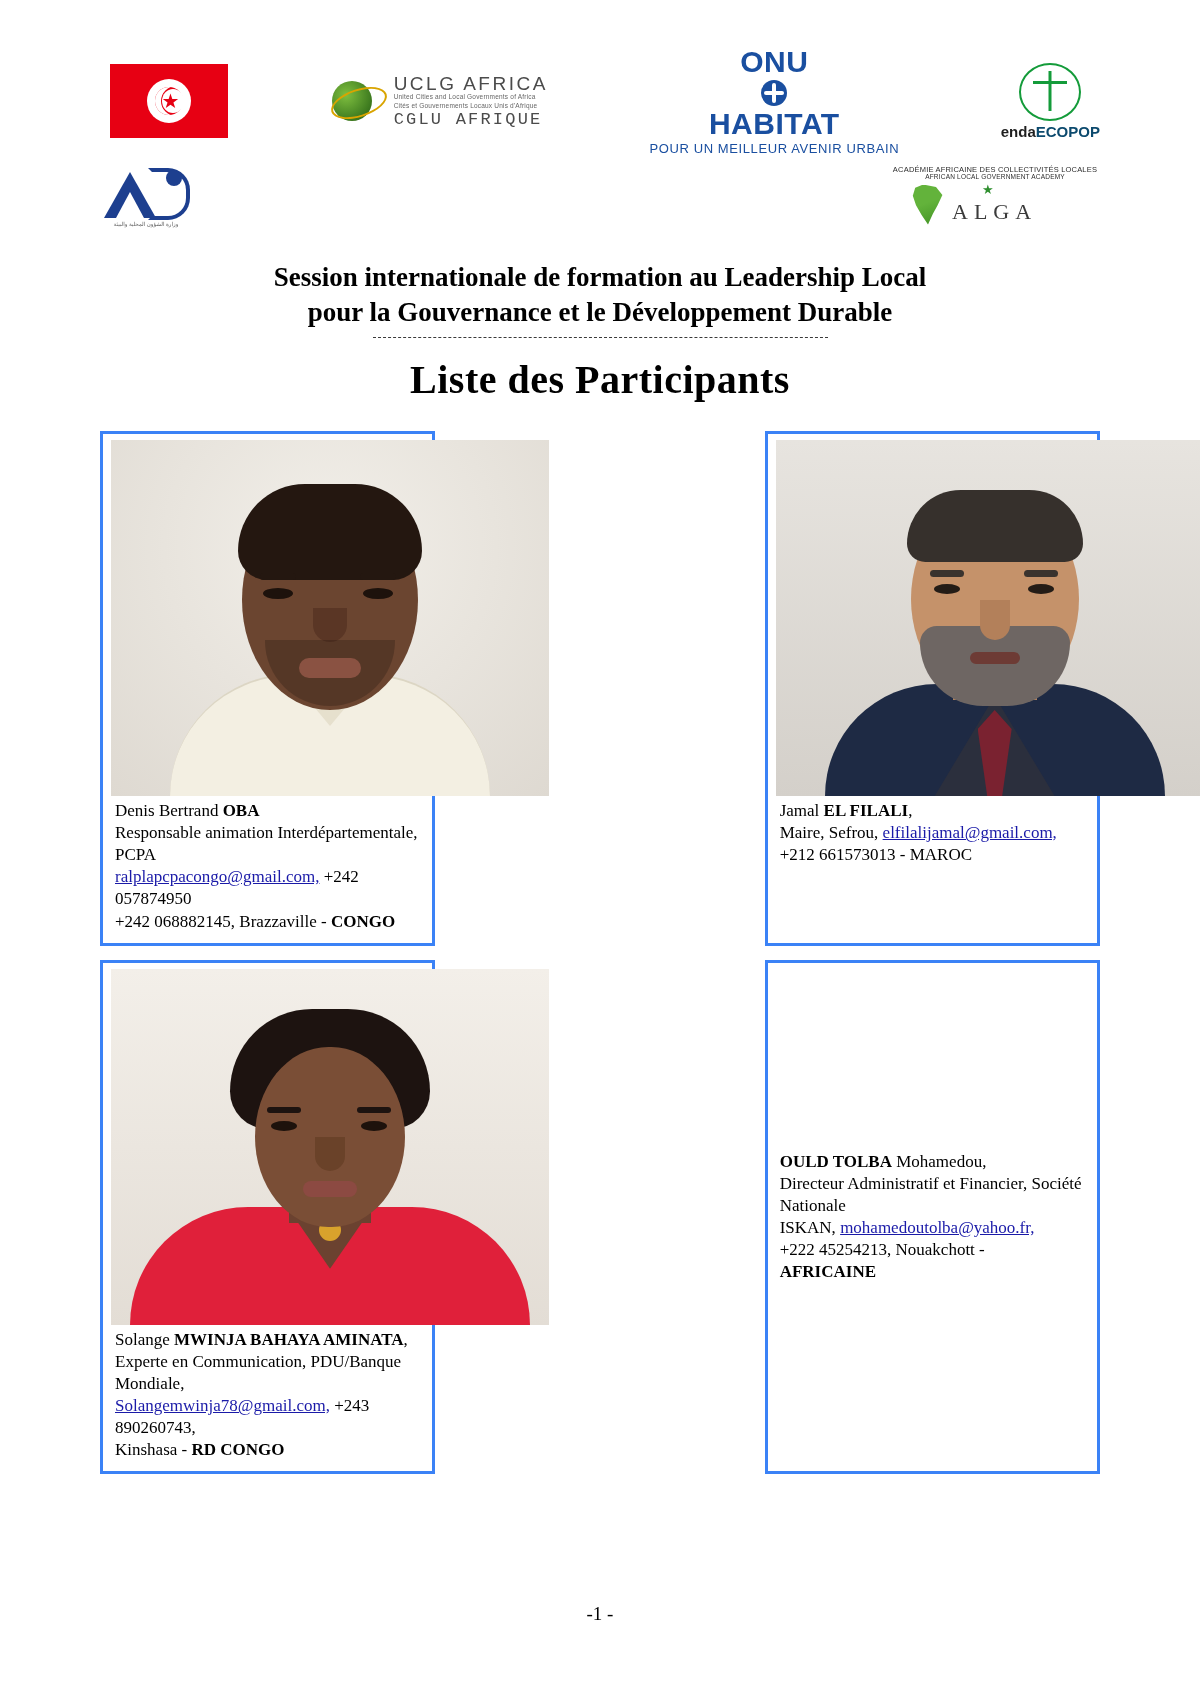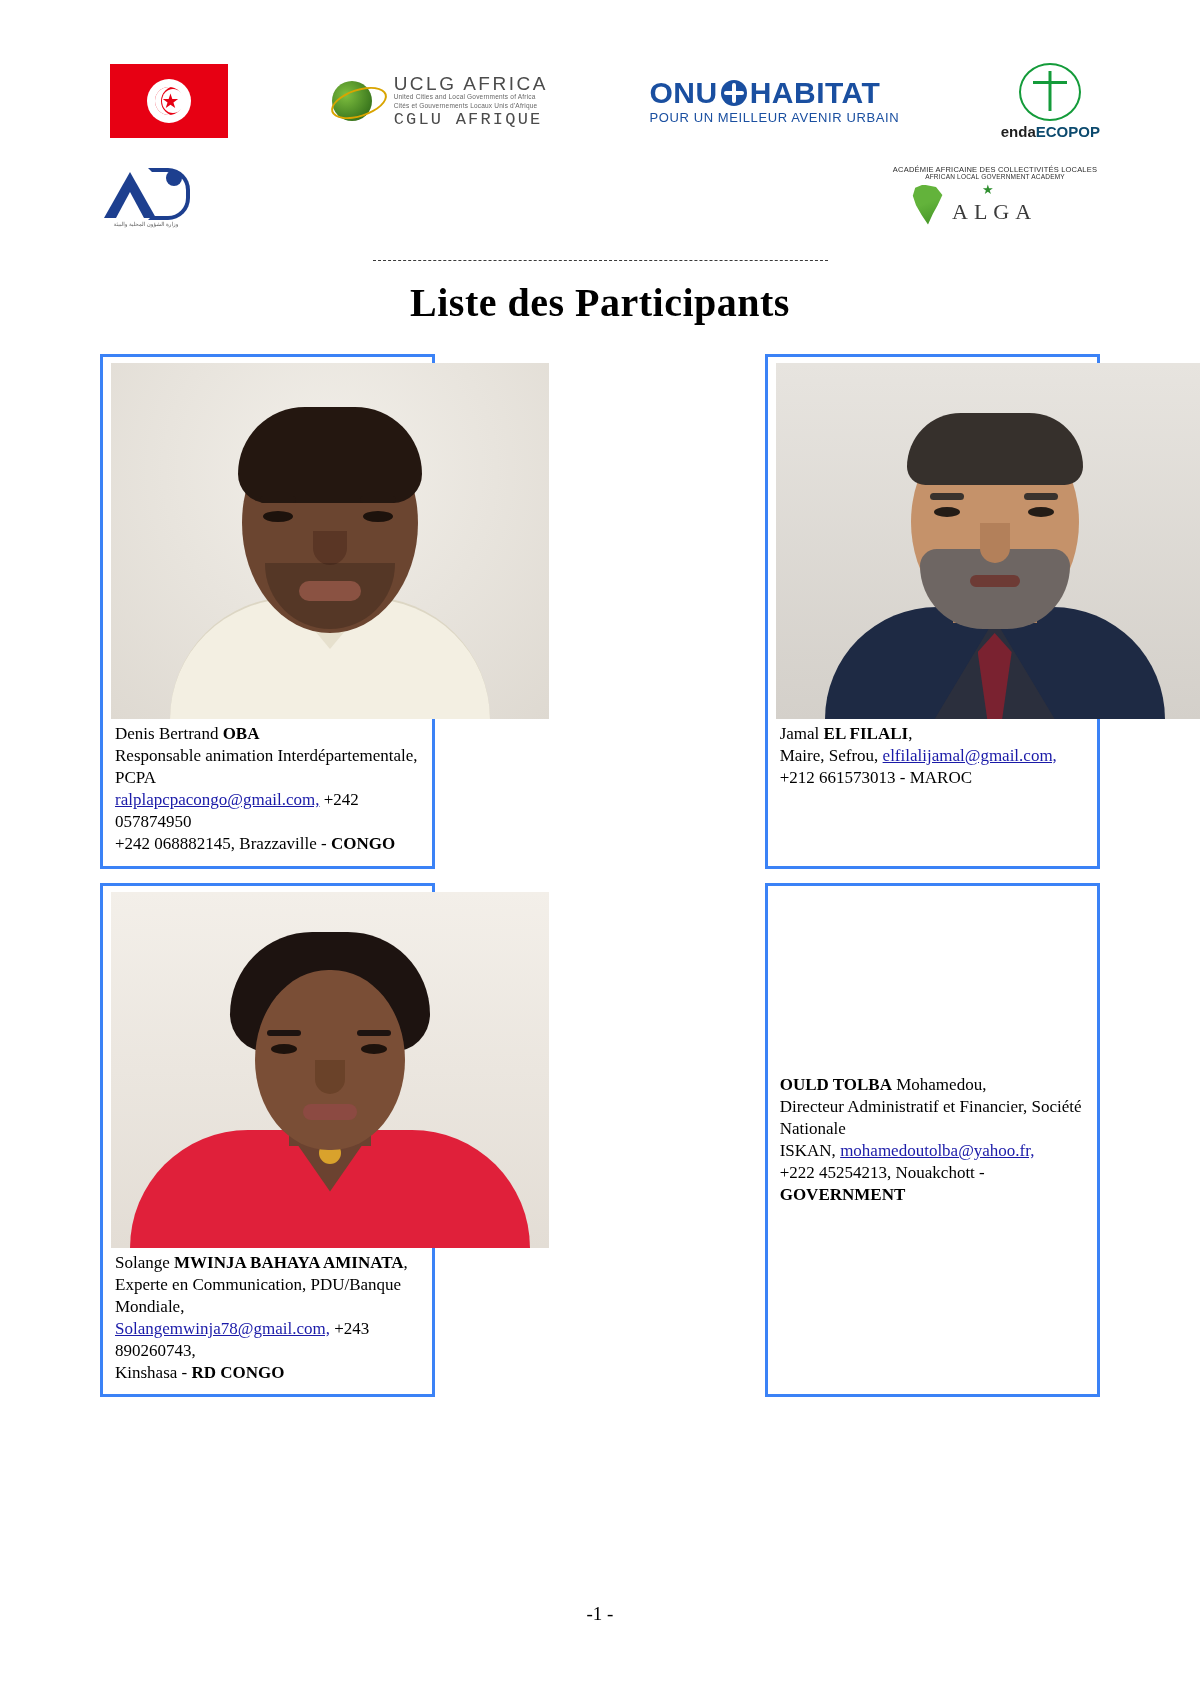--- a/index.html
+++ b/index.html
@@ -113,21 +113,21 @@
     font-family: Liberation Mono, monospace;
     font-size: 17px; letter-spacing: 2.2px; color: #4b4b4b;
   }
 
   
   .onu { line-height: 1; text-align: center; }
   .onu .row1 {
     font-family: "Liberation Sans", sans-serif;
     font-size: 30px; font-weight: bold; color: #1a4fa0;
     letter-spacing: .5px;
-    display: flex; align-items: center; gap: 3px;
+    display: flex; align-items: center; gap: 3px; flex-direction: column;
   }
   .onu .globe-ico {
     display: inline-block;
     width: 26px; height: 26px; border-radius: 50%;
     background: #1a4fa0;
     position: relative;
   }
   .onu .globe-ico::before {
     content: "";
     position: absolute; left: 3px; top: 11px;
@@ -570,20 +570,24 @@
           <div class="star">★</div>
           <div class="word">ALGA</div>
         </div>
       </div>
     </div>
 
 
   </div>
 
   <div class="title-block">
+    <div class="title-main">
+      <div>Session internationale de formation au Leadership Local</div>
+      <div>pour la Gouvernance et le Développement Durable</div>
+    </div>
     <div class="divider"></div>
     <div class="list-title">Liste des Participants</div>
   </div>
 
   <table class="participants">
     <tbody>
         <tr>
       <td>
         <div class="cell-inner">
           <div class="photo-wrap">
@@ -695,21 +699,21 @@
       <td class="cell-vcenter">
         <div class="info info-only">
           <div>
             <span class="b">OULD TOLBA</span><span> Mohamedou,</span>
           </div>
           <div>Directeur Administratif et Financier, Société Nationale</div>
           <div>
             <span>ISKAN, </span><span class="mail">mohamedoutolba@yahoo.fr,</span>
           </div>
           <div>
-            <span>+222 45254213, Nouakchott - </span><span class="b">GOVERNMENT</span>
+            <span>+222 45254213, Nouakchott - </span><span class="b">AFRICAINE</span>
           </div>
         </div>
       </td>
     </tr>
   </tbody>
     </table>
 
   <div class="footer">-1 -</div>
 
 </div>

